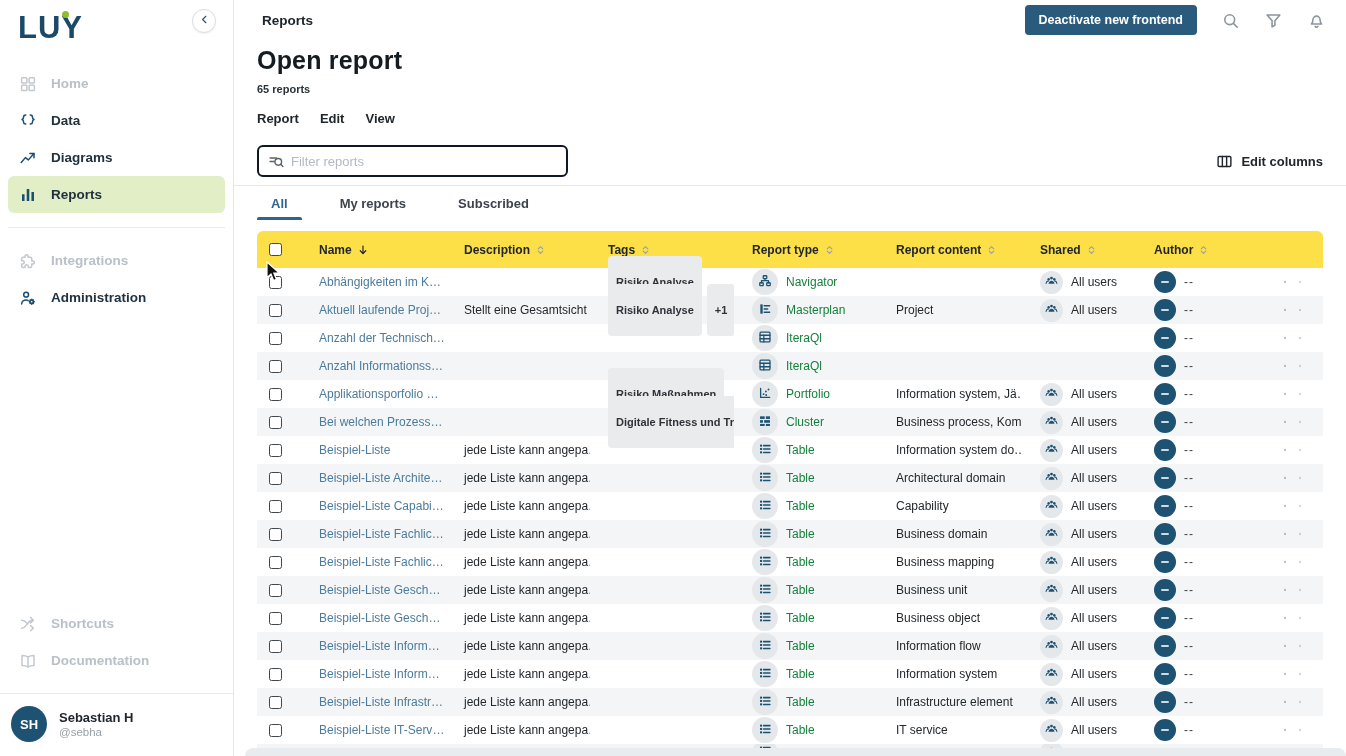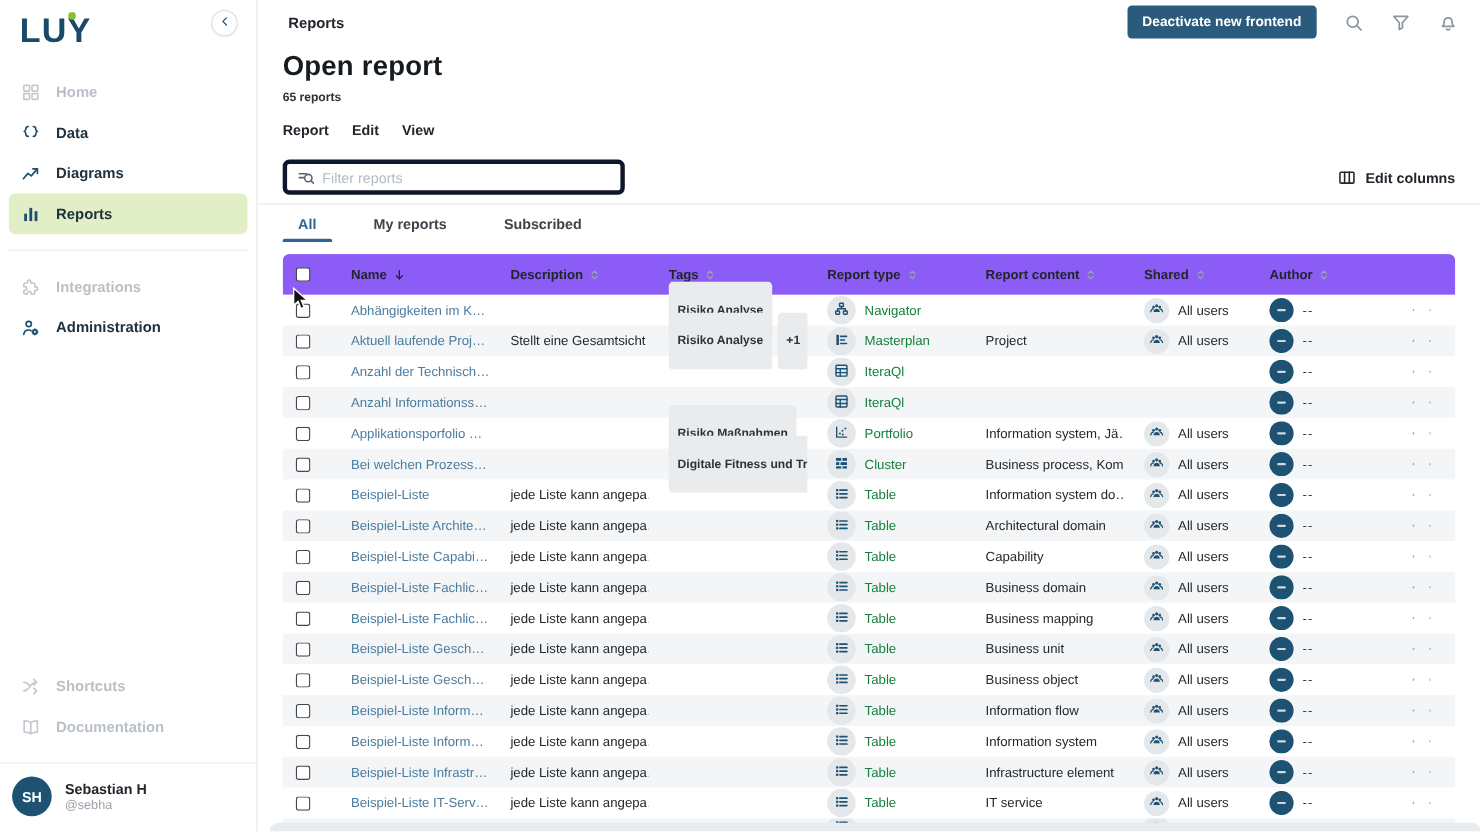--- a/index.html
+++ b/index.html
@@ -48,21 +48,21 @@
                  font-weight:bold; padding:8px 14px; cursor:pointer; font-family:inherit; }
   .tb-icon { width:19px; height:19px; color:#8d959d; display:inline-flex; cursor:pointer; }
 
   .content-pad { padding:0 23px; }
   .page-title { font-size:25px; font-weight:800; color:#141b21; margin-top:6px; letter-spacing:.2px; }
   .report-count { font-size:11px; font-weight:bold; color:#2b3238; margin-top:8px; }
   .menubar { display:flex; gap:21px; margin-top:16px; }
   .menubar span { font-size:13px; font-weight:bold; color:#20262b; cursor:pointer; }
 
   .filter-row { display:flex; align-items:center; justify-content:space-between; margin-top:19px; }
-  .filter-box { width:311px; height:32px; border:4px solid #0f172a; border-radius:6px; display:flex;
+  .filter-box { width:311px; height:32px; border:2px solid #0f172a; border-radius:6px; display:flex;
                 align-items:center; padding:0 9px; gap:6px; background:#fff; }
   .filter-box .ficon { width:17px; height:17px; color:#5a626a; display:inline-flex; flex-shrink:0; }
   .filter-box input { border:none; outline:none; font-size:13px; color:#20262b; flex:1;
                       font-family:inherit; background:transparent; }
   .filter-box input::placeholder { color:#b3bac0; }
   .edit-columns { display:flex; align-items:center; gap:8px; font-size:13px; font-weight:bold;
                   color:#20262b; cursor:pointer; }
   .edit-columns .ecicon { width:17px; height:17px; color:#20262b; display:inline-flex; }
 
   .tabs-divider { height:1px; background:#e6e8ea; margin-top:8px; }
@@ -70,21 +70,21 @@
   .tab { font-size:13px; font-weight:600; color:#3c434a; display:flex; align-items:center;
          padding:0 14px; margin-right:24px; cursor:pointer; position:relative; }
   .tab.active { color:#2e6590; font-weight:bold;justify-content:flex-end; }
   .tab.active::after { content:""; position:absolute; left:0; right:0; bottom:0; height:3px;
                        background:#2e6590; border-radius:2px 2px 0 0; }
 
   
   .table-wrap { margin:11px 23px 0 23px; border-radius:6px; overflow:hidden; position:relative; }
   .trow { display:grid; grid-template-columns:44px 145px 144px 144px 144px 144px 114px 130px 1fr;
           align-items:center; }
-  .thead { background:#8b5cf6; height:37px; }
+  .thead { background:#fde047; height:37px; }
   .th { display:flex; align-items:center; gap:5px; padding-left:18px; font-size:12px; font-weight:bold;
         color:#20262b; cursor:pointer; }
   .th .sorticon { display:inline-flex; color:#9aa1a8; width:11px; height:14px; }
   .th .arrowicon { display:inline-flex; color:#20262b; width:12px; height:12px; }
   .row { height:28px; font-size:12px; cursor:pointer; background:#fff; }
   .row:nth-child(even) { background:#f3f5f6; }
   .cell { padding-left:18px; overflow:hidden; white-space:nowrap; display:flex; align-items:center; }
   .cb-cell { padding-left:12px; }
   .checkbox { width:13px; height:13px; border:1.6px solid #42484e; border-radius:2.5px; background:#fff;
               cursor:pointer; flex-shrink:0; }

